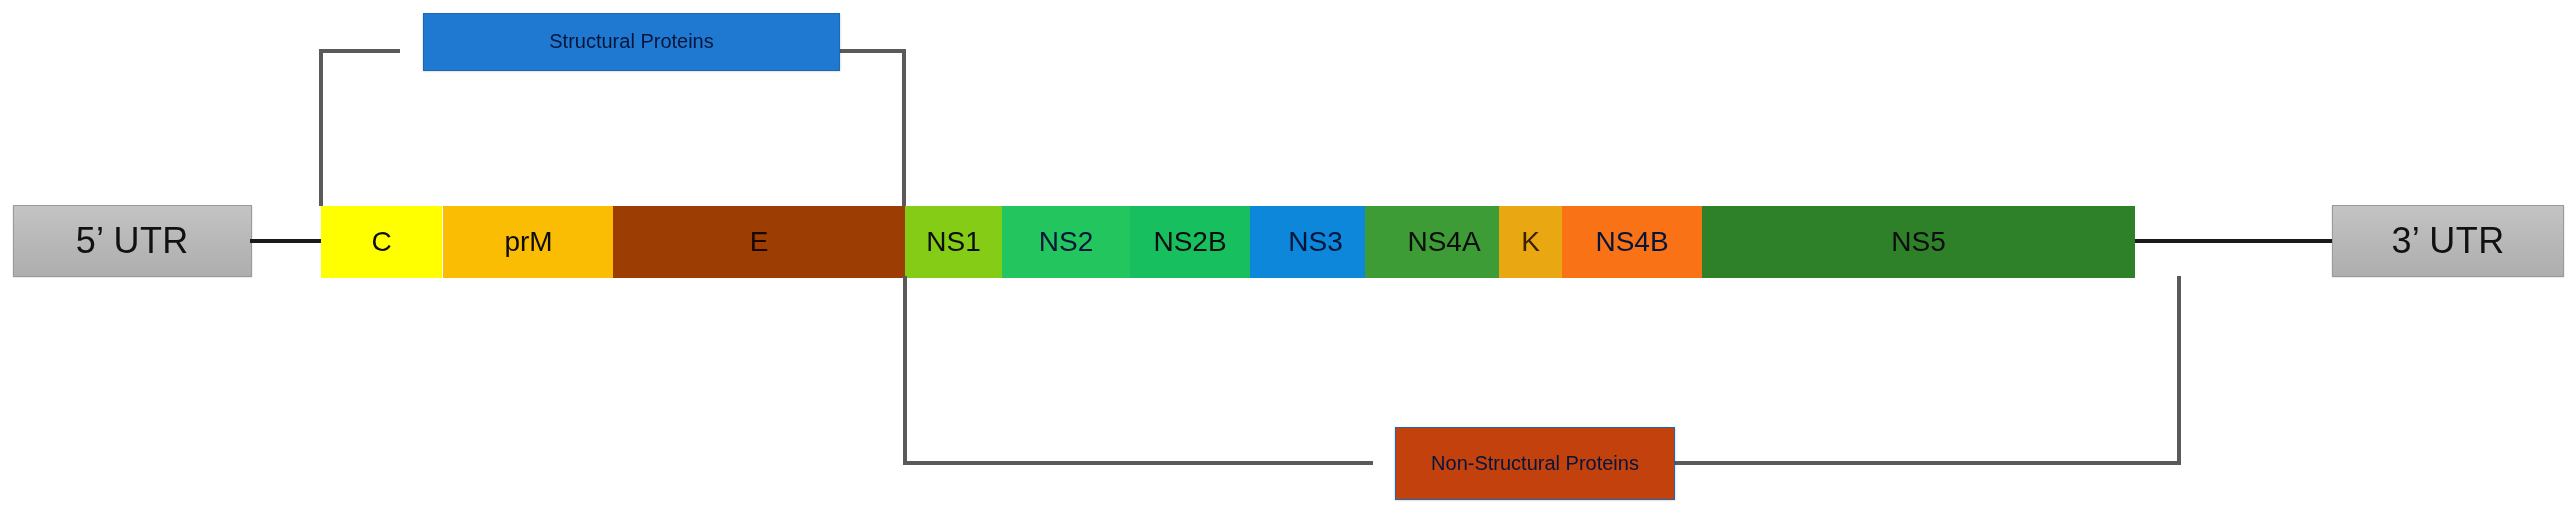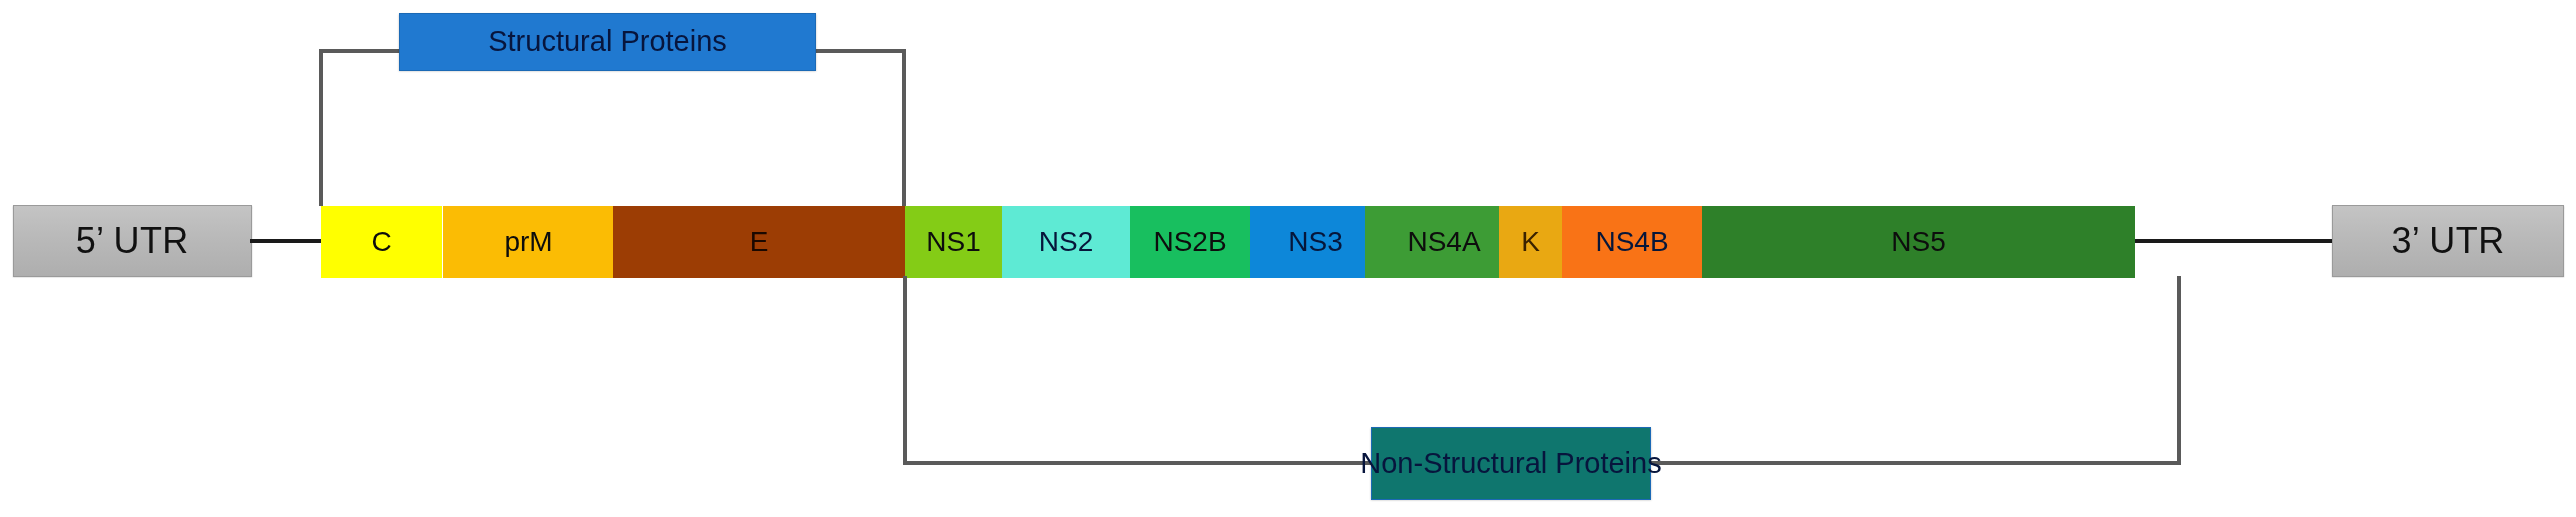--- a/index.html
+++ b/index.html
@@ -76,22 +76,23 @@
   .group-box {
     position: absolute;
     box-sizing: border-box;
     background: #2079d0;
     border: 0.7px solid #1b69b5;
     box-shadow: 0 0.7px 2.1px rgba(0,0,0,0.25);
     display: flex;
     align-items: center;
     justify-content: center;
     color: #07153d;
-    font-size: 29px;
+    font-size: 20px;
     white-space: nowrap;
+    margin-left: 24px;
   }
 </style>
 </head>
 <body>
 
 <div id="canvas" style="background: rgb(255, 255, 255);">
 
   <div class="utr-box" style="left: 12.7px; top: 205px; width: 239px; height: 72px; color: rgb(17, 17, 17);">
     <span>5’ UTR</span>
   </div>
@@ -107,21 +108,21 @@
   </div>
 
   <div class="segment" style="left: 613px; width: 292px; background: rgb(156, 61, 4); color: rgb(26, 8, 0);">
     <span class="segment-label">E</span>
   </div>
 
   <div class="segment" style="left: 905px; width: 97px; background: #84cc16; color: rgb(13, 13, 13);">
     <span class="segment-label">NS1</span>
   </div>
 
-  <div class="segment dark-label" style="left: 1002px; width: 128px; background: #5eead4; color: rgb(6, 22, 58);">
+  <div class="segment dark-label" style="left: 1002px; width: 128px; background: #22c55e; color: rgb(6, 22, 58);">
     <span class="segment-label">NS2</span>
   </div>
 
   <div class="segment" style="left: 1130px; width: 120px; background: rgb(24, 191, 95); color: rgb(13, 13, 13);">
     <span class="segment-label">NS2B</span>
   </div>
 
   <div class="segment dark-label" style="left: 1250px; width: 115px; background: rgb(13, 135, 217); color: rgb(6, 22, 58); padding-left: 16px;">
     <span class="segment-label">NS3</span>
   </div>
@@ -155,18 +156,18 @@
 
   <div class="group-box" style="left: 399px; top: 12.7px; width: 417px; height: 58px; background: rgb(32, 121, 208); color: rgb(7, 21, 61);">
     <span>Structural Proteins</span>
   </div>
 
   <div class="bracket-v" style="left: 903px; top: 276px; height: 188px; background: rgb(90, 90, 90);"></div>
   <div class="bracket-h" style="left: 903px; top: 461px; width: 470px; background: rgb(90, 90, 90);"></div>
   <div class="bracket-h" style="left: 1649px; top: 461px; width: 532px; background: rgb(90, 90, 90);"></div>
   <div class="bracket-v" style="left: 2177px; top: 276px; height: 188px; background: rgb(90, 90, 90);"></div>
 
-  <div class="group-box" style="left: 1371px; top: 427px; width: 280px; height: 73px; background: #0f766e; color: rgb(7, 21, 61);">
+  <div class="group-box" style="left: 1371px; top: 427px; width: 280px; height: 73px; background: #c2410c; color: rgb(7, 21, 61);">
     <span>Non-Structural Proteins</span>
   </div>
 
 </div>
 
 
 </body></html>

